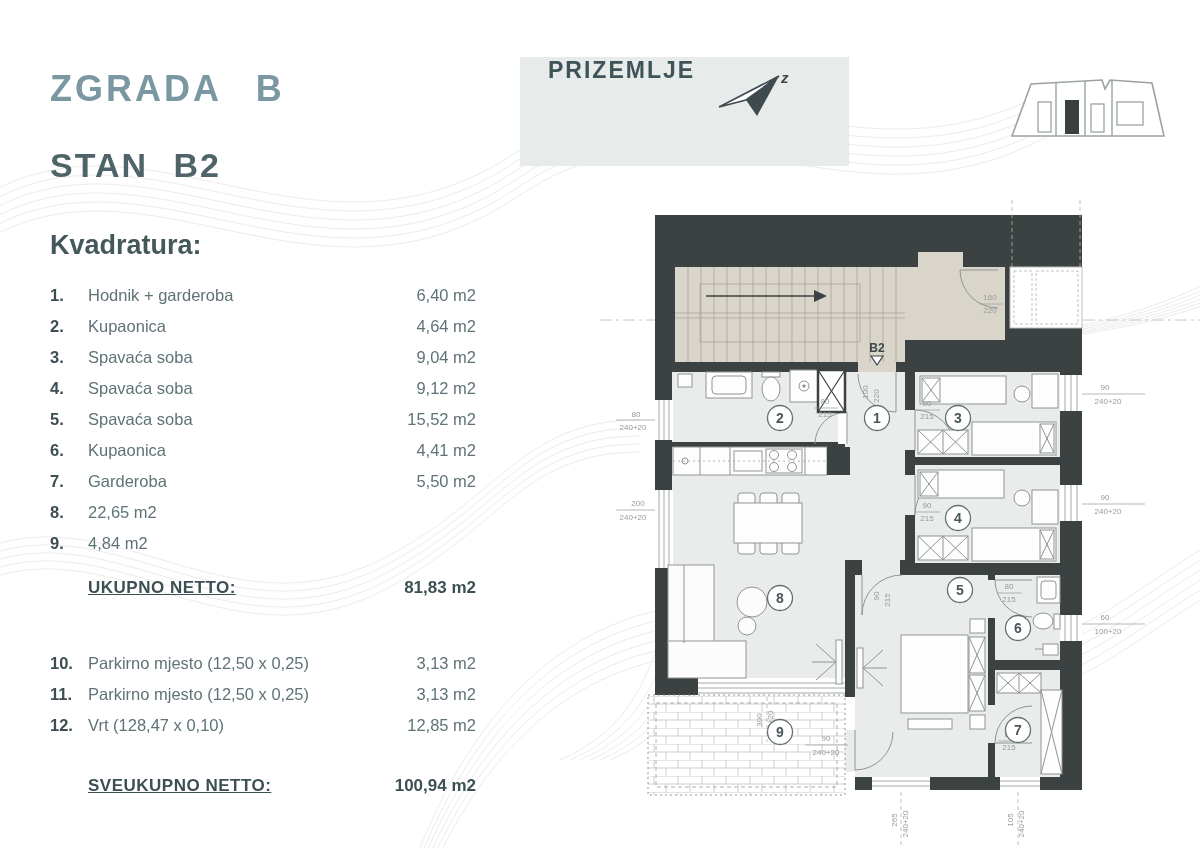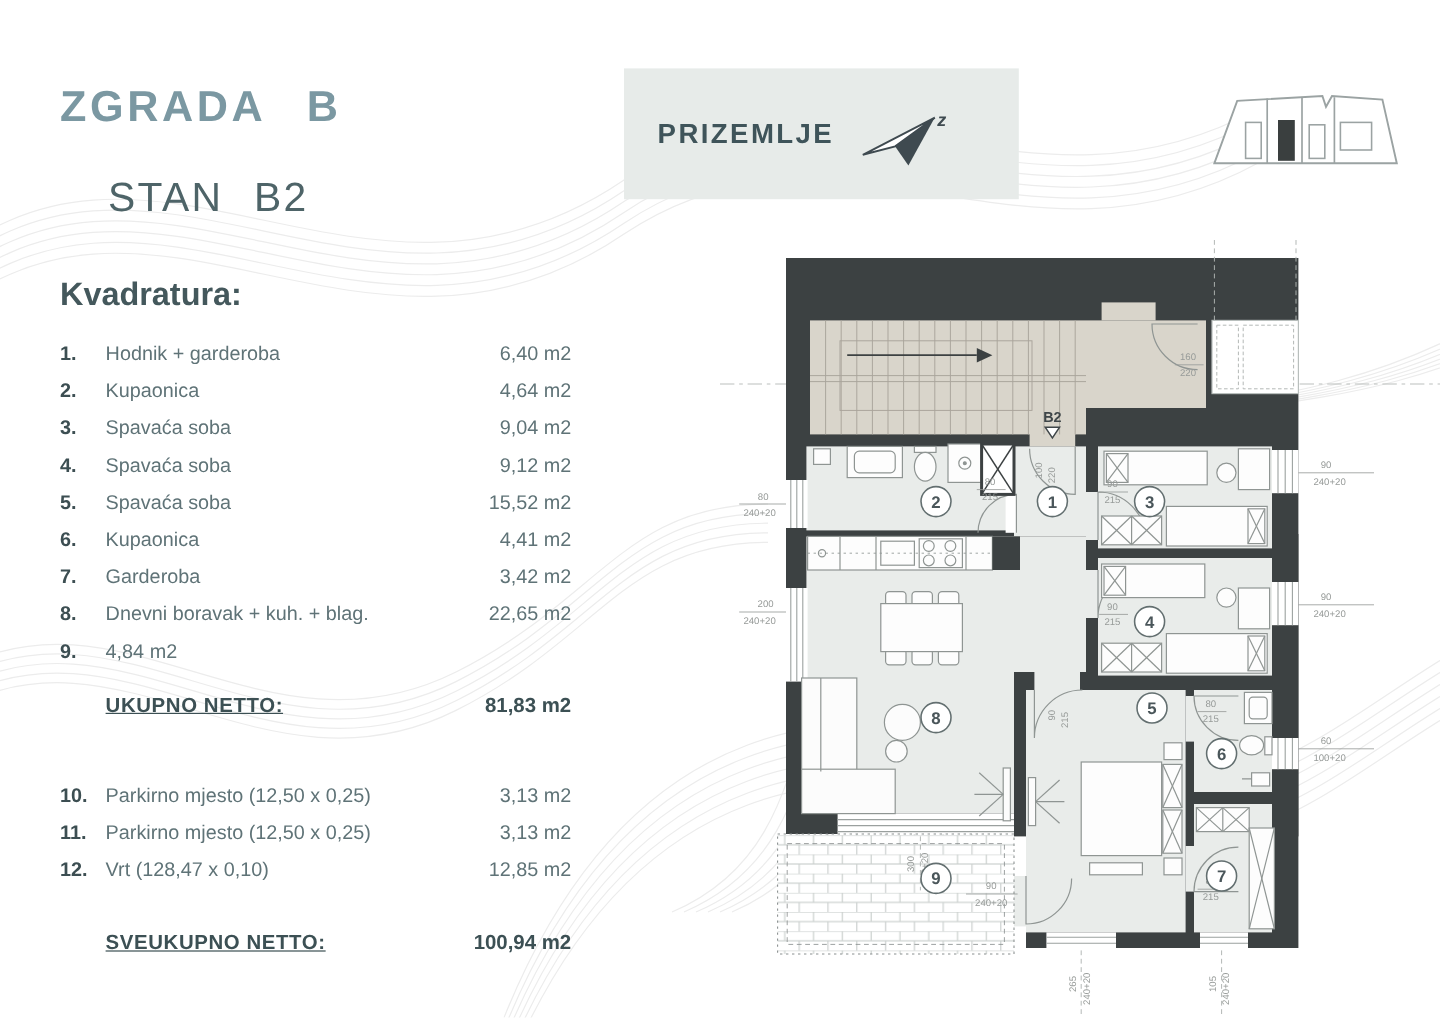--- a/index.html
+++ b/index.html
@@ -3,37 +3,37 @@
 <meta charset="utf-8">
 <style>
   html,body{margin:0;padding:0;}
   body{width:1200px;height:848px;position:relative;overflow:hidden;background:#ffffff;
        font-family:"Liberation Sans","DejaVu Sans",sans-serif;}
   .abs{position:absolute;}
   
   #waves{left:0;top:0;z-index:0;}
   
   #title1{left:50px;top:68px;font-size:36px;font-weight:800;color:#7b98a2;letter-spacing:3px;word-spacing:22px;z-index:2;}
-  #title2{left:50px;top:146px;font-size:34px;font-weight:400;color:#4e6468;letter-spacing:2px;word-spacing:14px;z-index:2;margin-left:40px;}
+  #title2{left:50px;top:146px;font-size:34px;font-weight:700;color:#4e6468;letter-spacing:2px;word-spacing:14px;z-index:2;}
   #kvad{left:50px;top:230px;font-size:27px;font-weight:700;color:#44585c;z-index:2;}
   #arealist{left:50px;top:286px;width:426px;z-index:2;}
   .row{display:flex;align-items:baseline;margin-bottom:13px;font-size:16.5px;color:#5f7377;line-height:18px;}
   .row .num{width:38px;font-weight:700;color:#3c4e52;}
   .row .lbl{flex:1;}
   .row .val{text-align:right;white-space:nowrap;}
   .totalrow{display:flex;align-items:baseline;font-size:17px;font-weight:700;color:#3c5054;line-height:19px;}
   .totalrow .sp{width:38px;}
   .totalrow .lbl{flex:1;letter-spacing:0.5px;text-decoration:underline;}
   .totalrow .val{text-align:right;white-space:nowrap;}
   #subtotal{margin-top:26px;}
   #list2{margin-top:57px;}
   #total{margin-top:42px;}
   
   #floorbox{left:520px;top:57px;width:329px;height:109px;background:#e7ebe9;z-index:2;
-            display:flex;align-items:center;padding-left:28px;box-sizing:border-box;}
+            display:flex;align-items:flex-start;padding-left:28px;box-sizing:border-box;}
   #floorbox .flabel{font-size:23px;font-weight:700;color:#3f545a;letter-spacing:2px;}
   #floorbox svg{margin-left:20px;margin-top:10px;}
   #siteicon{left:1002px;top:72px;z-index:2;}
   #plan{left:600px;top:200px;z-index:1;}
   svg text{font-family:"Liberation Sans","DejaVu Sans",sans-serif;}
   .dim{font-size:8px;fill:#979b99;}
   .roomnum{font-size:14px;font-weight:700;fill:#4a565a;}
 </style>
 </head>
 <body>
@@ -103,25 +103,24 @@
       <span class="val">15,52 m2</span>
     </div>
   <div class="row">
       <span class="num">6.</span>
       <span class="lbl">Kupaonica</span>
       <span class="val">4,41 m2</span>
     </div>
   <div class="row">
       <span class="num">7.</span>
       <span class="lbl">Garderoba</span>
-      <span class="val">3,42 m2</span>
+      <span class="val">5,50 m2</span>
     </div>
   <div class="row">
       <span class="num">8.</span>
-      <span class="lbl">Dnevni boravak + kuh. + blag.</span>
       <span class="val">22,65 m2</span>
     </div>
   <div class="row">
       <span class="num">9.</span>
       <span class="val">4,84 m2</span>
     </div>
 
   <div id="subtotal" class="totalrow">
     <span class="sp"></span>
     <span class="lbl">UKUPNO NETTO:</span>

